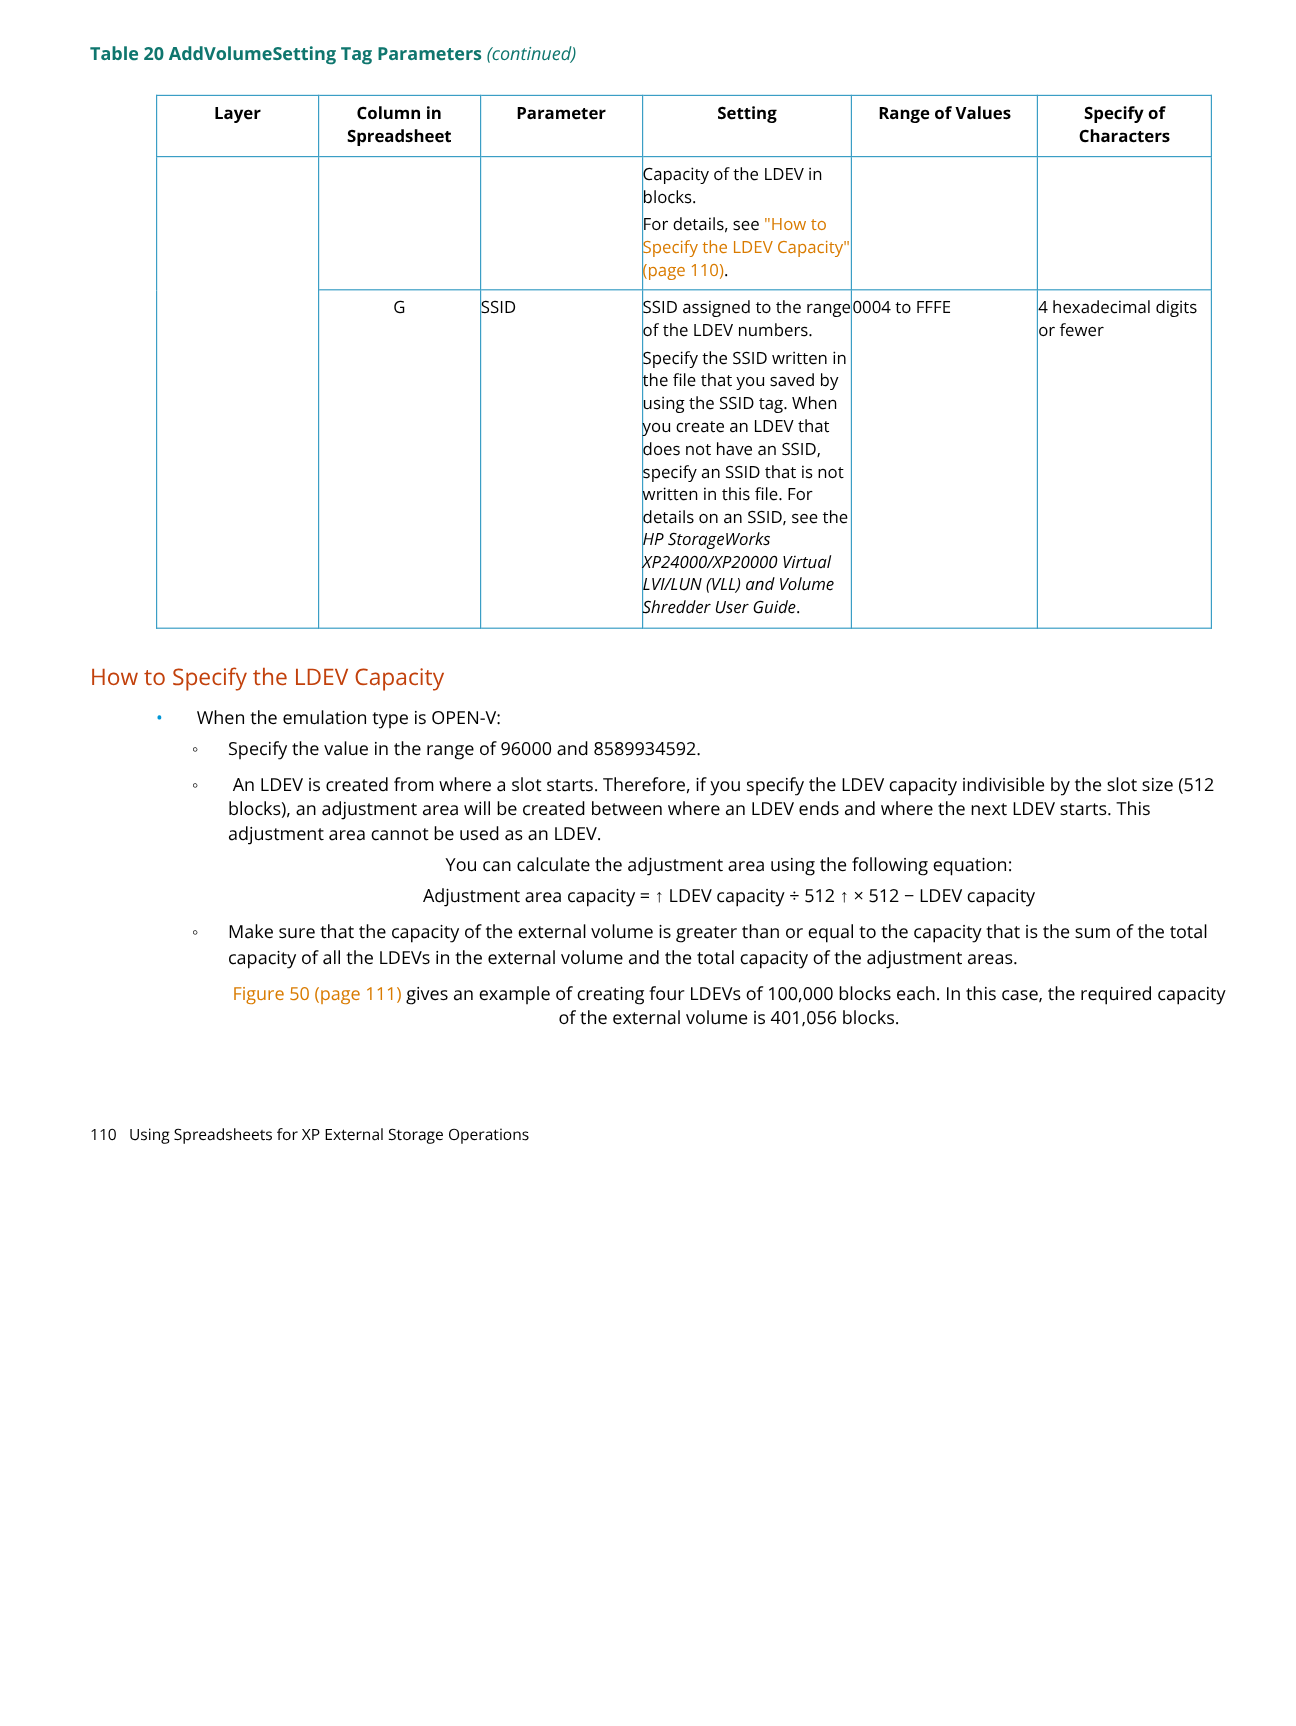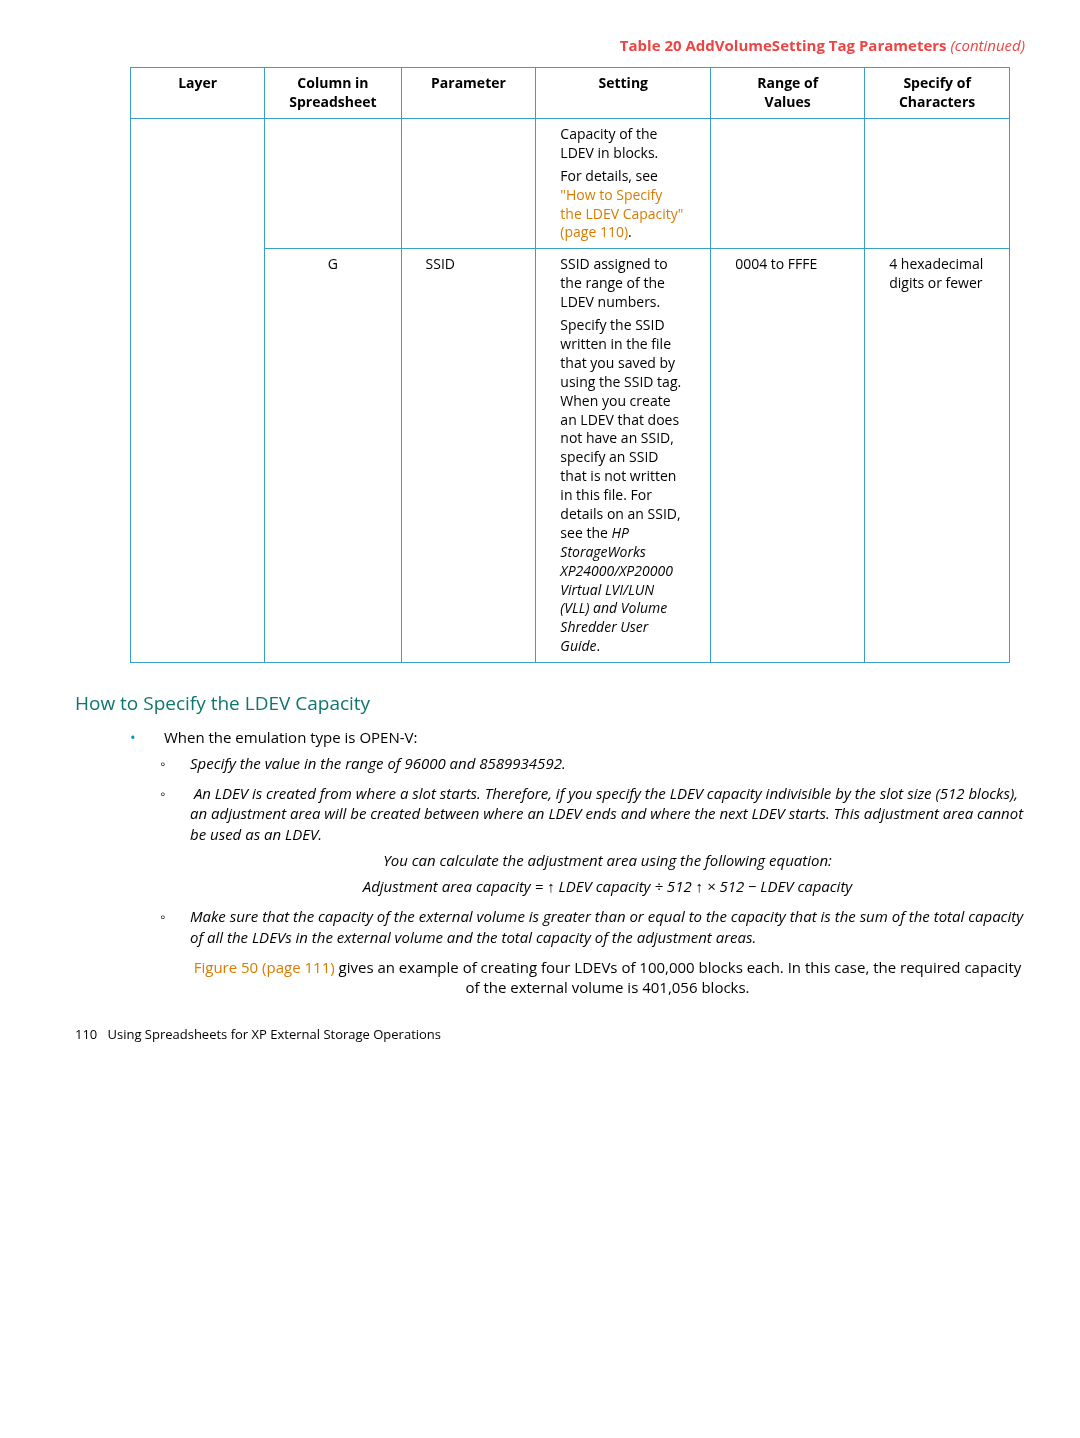--- a/index.html
+++ b/index.html
@@ -7,51 +7,50 @@
     font-size: 15px;
     color: #000;
     margin: 0;
     padding: 35px 55px 35px 75px;
     background: #fff;
     line-height: 1.35;
     width: 1080px;
     box-sizing: border-box;
   }
   .table-caption {
-    color: #ef4444;
+    color: #0f766e;
     font-weight: bold;
     font-size: 15px;
-    margin-bottom: 12px;
-    text-align: right;
+    margin-bottom: 24px;
   }
   .table-caption .continued {
     font-style: italic;
     font-weight: normal;
   }
   table {
     border-collapse: collapse;
     margin-left: 55px;
     width: 880px;
   }
   th, td {
     border: 1px solid #3b9ec5;
-    padding: 6px 24px;
+    padding: 6px 0;
     vertical-align: top;
     text-align: left;
     font-size: 14px;
   }
   th {
     font-weight: bold;
     text-align: center;
   }
   td.center { text-align: center; }
   .link-orange { color: #d97b00; }
   .italic { font-style: italic; }
   h4.section {
-    color: #0f766e;
+    color: #c2410c;
     font-weight: normal;
     font-size: 19px;
     margin: 28px 0 6px 0;
   }
   .body-indent { margin-left: 55px; }
   .body-para { margin: 6px 0; }
   ul.blue-bullet {
     list-style: none;
     padding-left: 0;
     margin: 10px 0 10px 0;
@@ -77,26 +76,25 @@
     content: "◦";
     color: #000;
     display: inline-block;
     width: 30px;
     text-align: left;
     margin-left: -30px;
   }
   ul.circ > li {
     padding-left: 30px;
     margin-bottom: 10px;
-    font-style: italic;
   }
   .sub-block { margin: 6px 0; text-align: center; }
   .footer {
     position: relative;
-    margin-top: 29px;
+    margin-top: 79px;
     font-size: 13px;
   }
   col.c1 { width: 135px; }
   col.c2 { width: 135px; }
   col.c3 { width: 135px; }
   col.c4 { width: 175px; }
   col.c5 { width: 155px; }
   col.c6 { width: 145px; }
 </style>
 </head>

